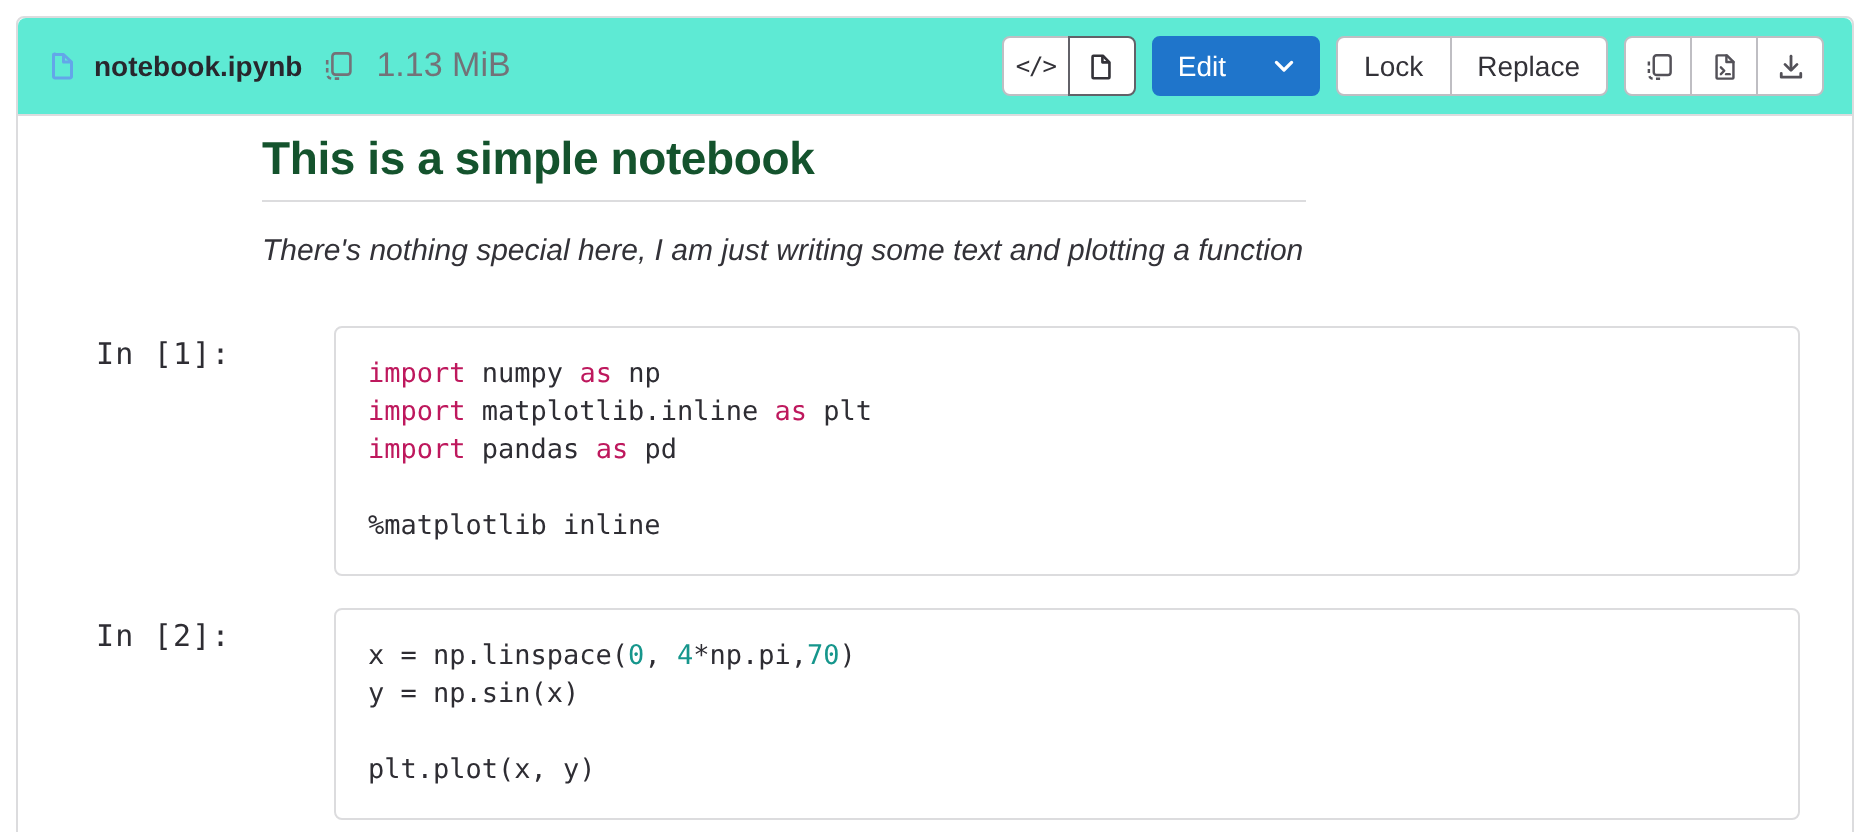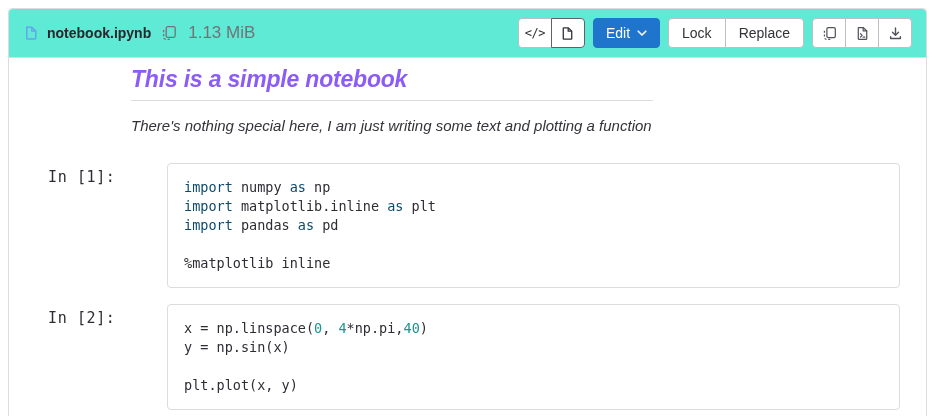--- a/index.html
+++ b/index.html
@@ -42,50 +42,50 @@
     cursor: pointer; white-space: nowrap;
   }
   .btn-group { display: inline-flex; }
   .btn-group .btn { border-radius: 0; margin-left: -1px; position: relative; }
   .btn-group .btn:first-child { border-radius: 4px 0 0 4px; margin-left: 0; }
   .btn-group .btn:last-child  { border-radius: 0 4px 4px 0; }
   .btn.icon-only { width: 34px; padding: 0; }
   .btn.selected { border-color: #626168; border-radius: 4px; z-index: 2; }
   .btn-primary {
     background: #1f75cb; border-color: #1f75cb; color: #fff;
-    gap: 7px; padding: 0 12px; font-weight: 400;
+    gap: 24px; padding: 0 12px; font-weight: 400;
   }
   .src-glyph { font-family: "DejaVu Sans Mono", monospace; font-size: 12px; color: #333238; letter-spacing: -0.5px; }
   
   .content { padding: 0 0 0 122px; }
   .markdown { width: 522px; }
   .md-title {
     font-size: 23px; font-weight: 700; line-height: 29px;
     margin: 7px 0 0 0; padding-bottom: 6px;
     border-bottom: 1px solid #dcdcde;
-    color: #8b5cf6; letter-spacing: -0.2px; font-style: italic;
+    color: #14532d; letter-spacing: -0.2px;
   }
   .md-intro { font-size: 15px; line-height: 21px; margin: 14px 0 0 0; color: #333238; font-style: italic; }
   .cell { position: relative; margin-top: 27px; padding-left: 36px; }
   .cell + .cell { margin-top: 16px; }
   .prompt {
     position: absolute; left: -83px; top: 5px;
     font-family: "DejaVu Sans Mono", monospace;
     font-size: 15px; letter-spacing: 0.6px; color: #2e2d33;
   }
   .code-box {
     border: 1px solid #dcdcde; border-radius: 4px;
     background: #fff; margin-right: 26px;
   }
   .code-box pre {
     margin: 0; padding: 14px 16px;
     font-family: "DejaVu Sans Mono", monospace;
     font-size: 13.5px; line-height: 19px; color: #2e2d33;
   }
-  .tok-kw  { color: #0c4a6e; }
+  .tok-kw  { color: #be185d; }
   .tok-num { color: #16968c; }
   svg { display: block; }
 </style>
 </head>
 <body>
 
 <div class="card">
 
   <header class="topbar">
     <span class="file-icon-wrap">
@@ -179,21 +179,21 @@
 <span class="tok-kw">import</span><span> matplotlib.inline </span><span class="tok-kw">as</span><span> plt</span>
 <span class="tok-kw">import</span><span> pandas </span><span class="tok-kw">as</span><span> pd</span>
 <span></span>
 <span>%matplotlib inline</span>
 </pre>
           </div>
         </div>
         <div class="cell">
           <div class="prompt">In [2]:</div>
           <div class="code-box">
-            <pre><span>x = np.linspace(</span><span class="tok-num">0</span><span>, </span><span class="tok-num">4</span><span>*np.pi,</span><span class="tok-num">40</span><span>)</span>
+            <pre><span>x = np.linspace(</span><span class="tok-num">0</span><span>, </span><span class="tok-num">4</span><span>*np.pi,</span><span class="tok-num">70</span><span>)</span>
 <span>y = np.sin(x)</span>
 <span></span>
 <span>plt.plot(x, y)</span>
 </pre>
           </div>
         </div>
       </div>
   </main>
 
 </div>

